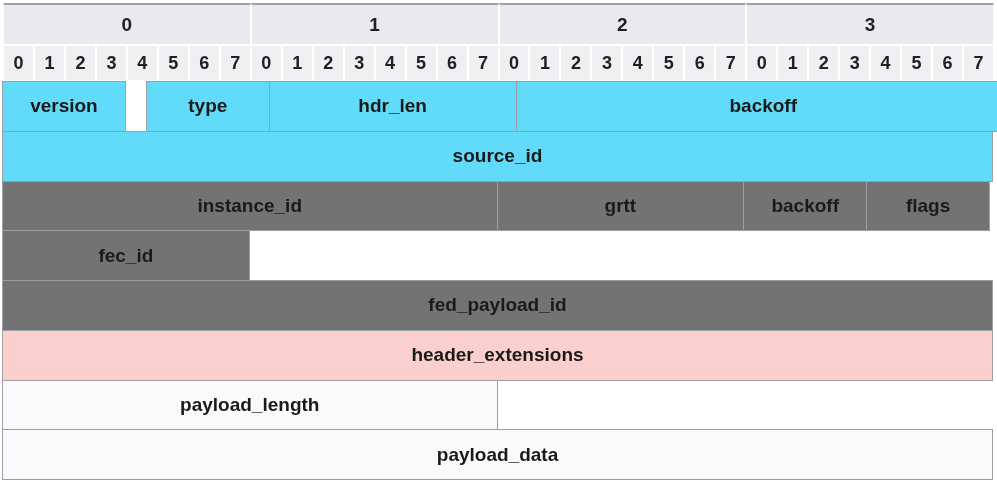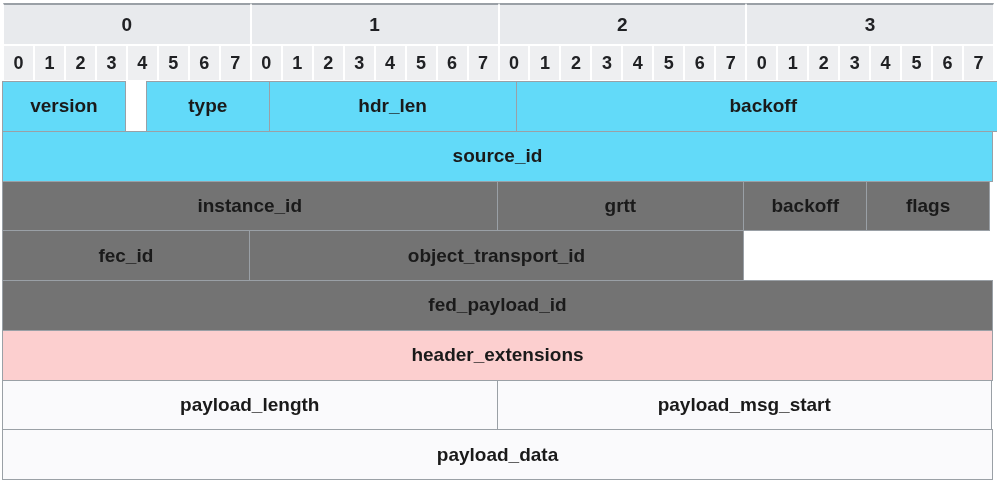--- a/index.html
+++ b/index.html
@@ -159,30 +159,28 @@
         <div class="field-cell c-bright" style="flex: 0 0 100%; text-align: center;">source_id</div>
       </div>
       <div class="field-row">
         <div class="field-cell c-light" style="flex: 0 0 50%;">instance_id</div>
         <div class="field-cell c-light" style="flex: 0 0 25%;">grtt</div>
         <div class="field-cell c-light" style="flex: 0 0 12.5%;">backoff</div>
         <div class="field-cell c-light" style="flex: 0 0 12.5%;">flags</div>
       </div>
       <div class="field-row">
         <div class="field-cell c-light" style="flex: 0 0 25%;">fec_id</div>
-        <div class="field-cell c-light" style="flex: 0 0 50%;">object_transport_id</div>
       </div>
       <div class="field-row">
         <div class="field-cell c-light" style="flex: 0 0 100%;">fed_payload_id</div>
       </div>
       <div class="field-row">
         <div class="field-cell c-pink" style="flex: 0 0 100%;">header_extensions</div>
       </div>
       <div class="field-row">
         <div class="field-cell c-white" style="flex: 0 0 50%;">payload_length</div>
-        <div class="field-cell c-white" style="flex: 0 0 50%;">payload_msg_start</div>
       </div>
       <div class="field-row">
         <div class="field-cell c-white" style="flex: 0 0 100%;">payload_data</div>
       </div>
     </div>
 
 </div>
 
 </body></html>

